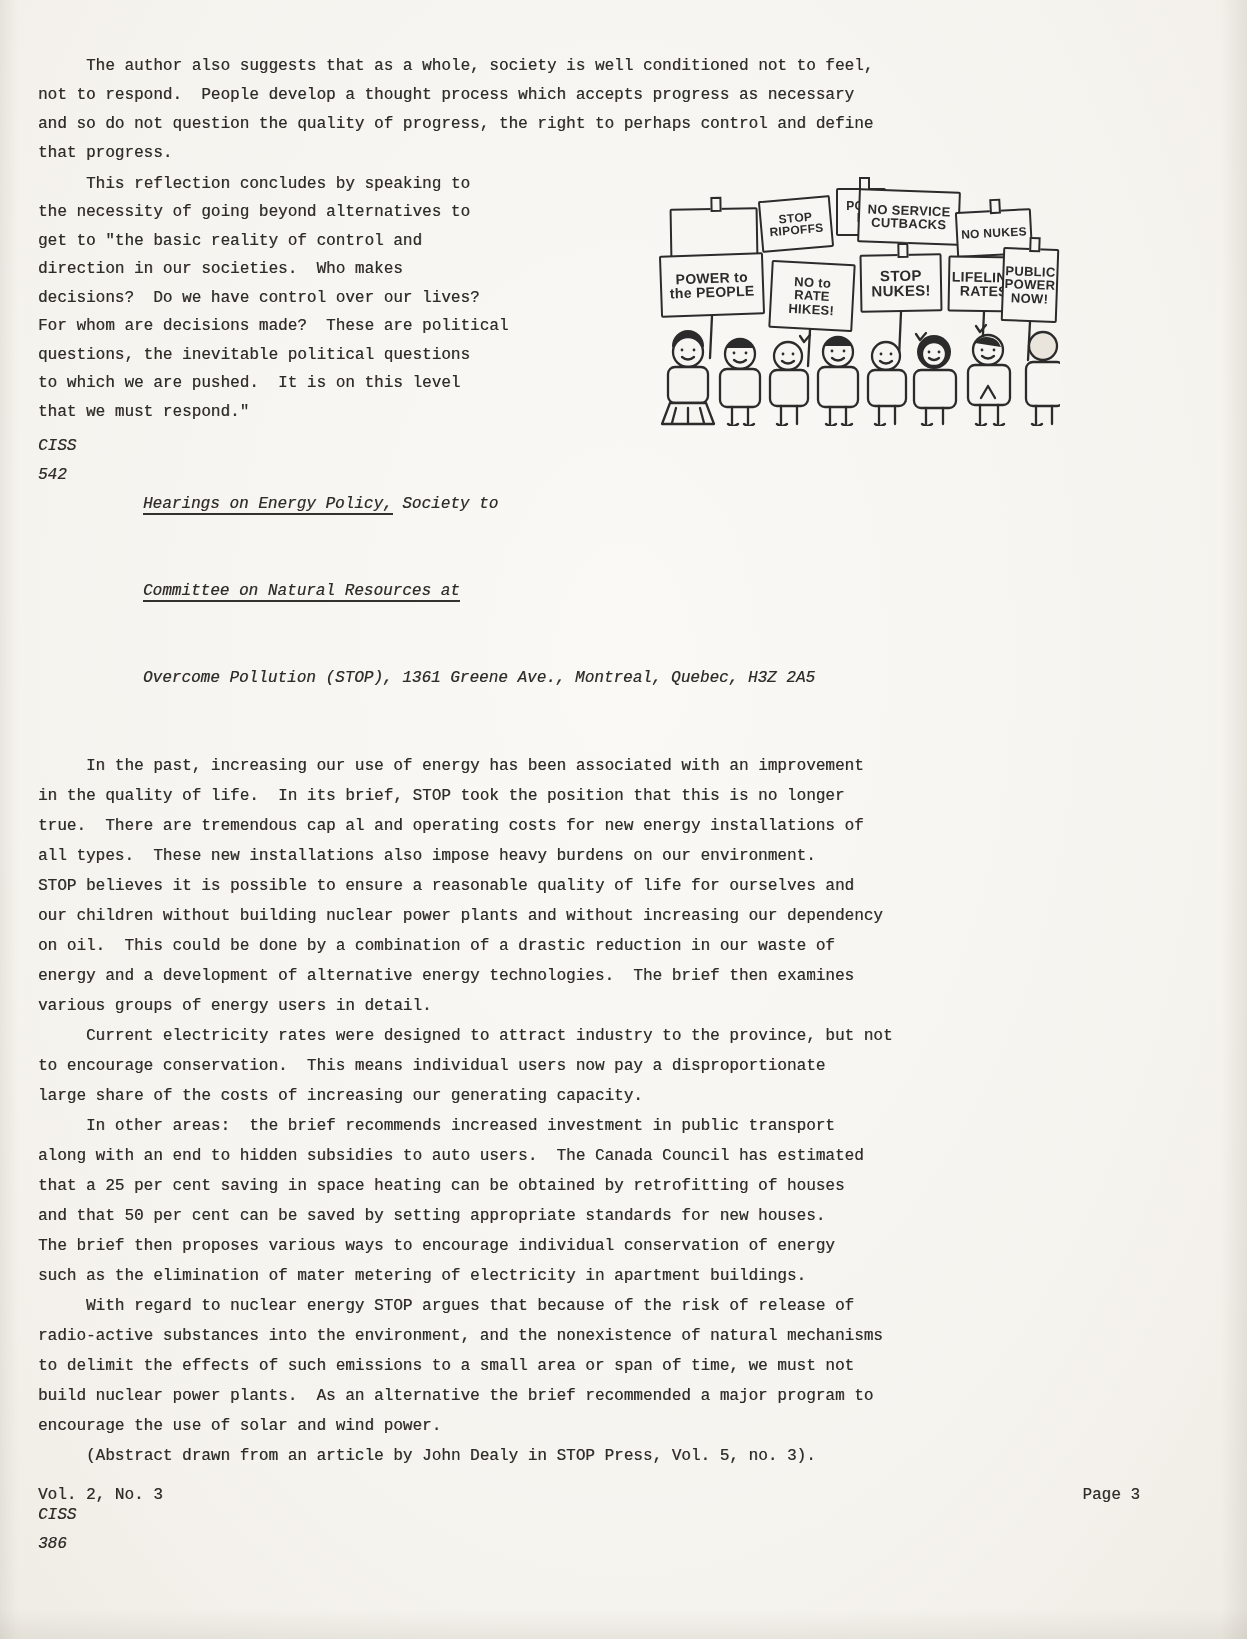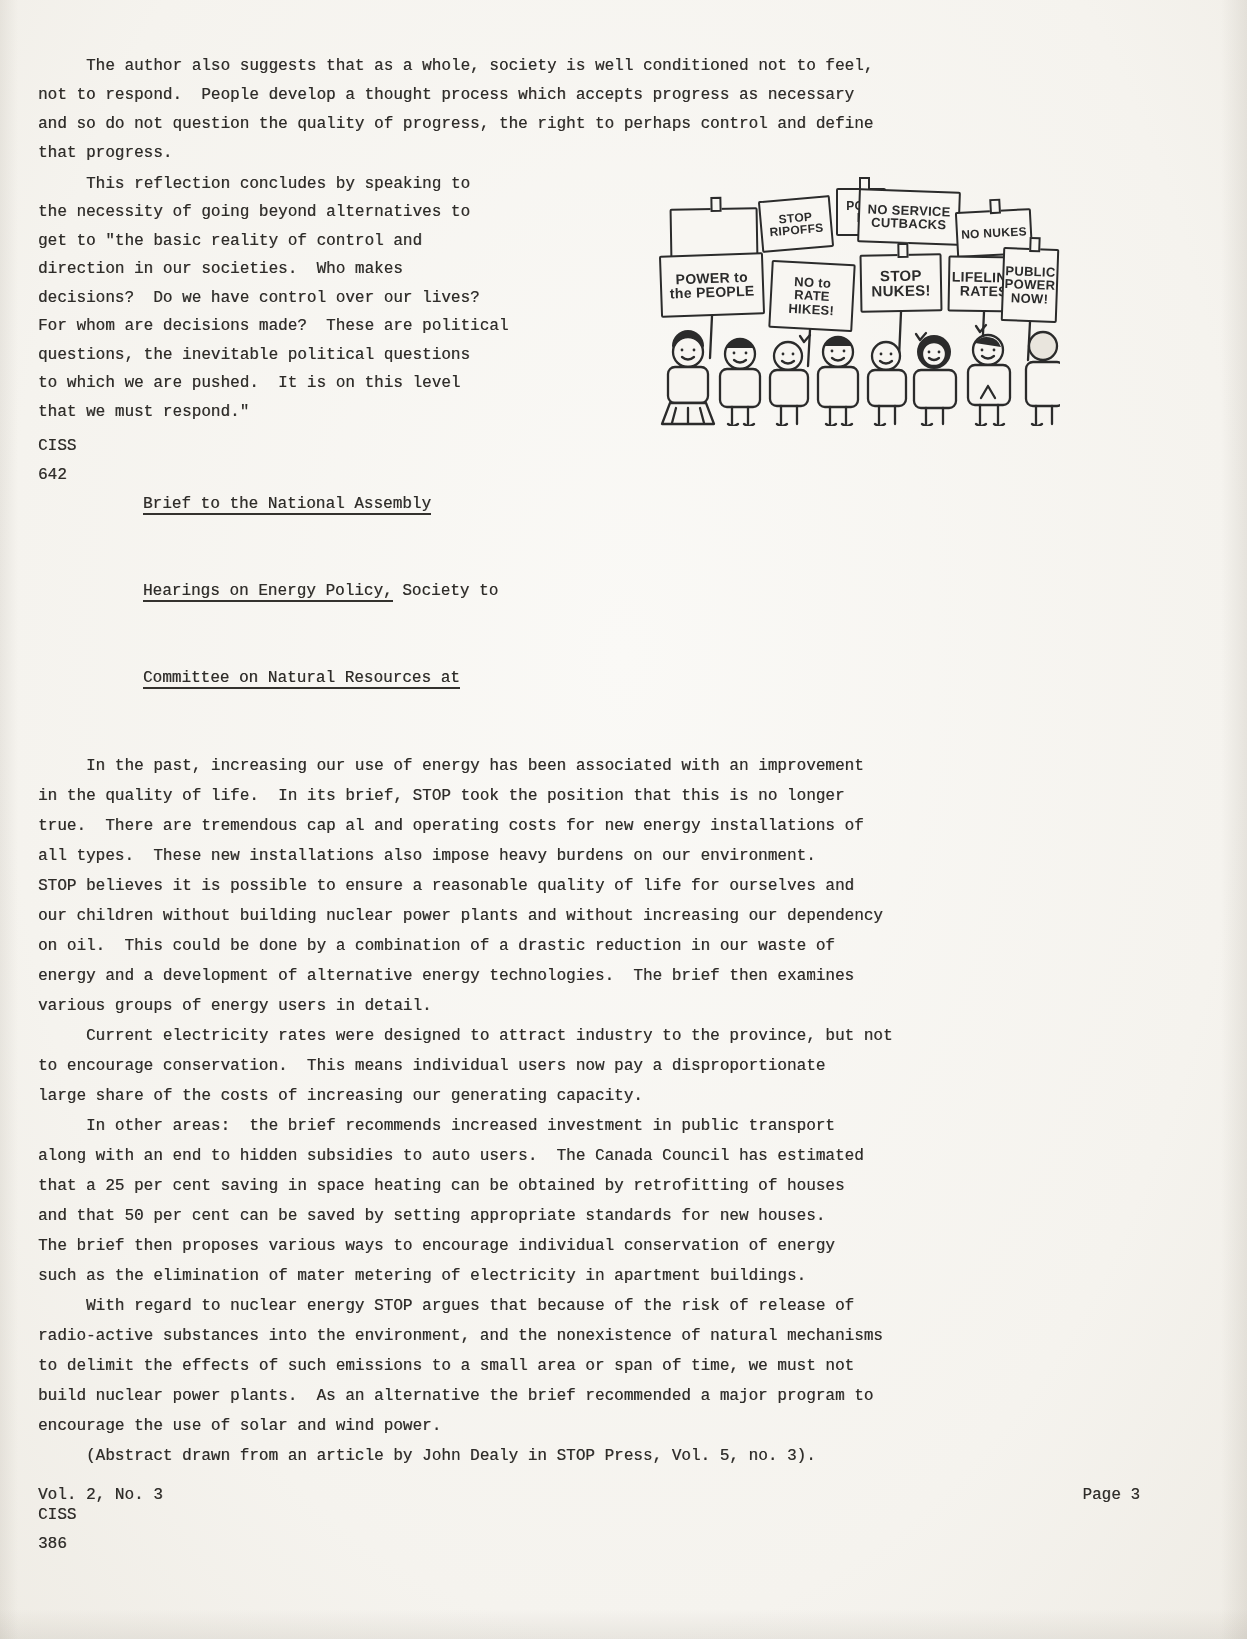--- a/index.html
+++ b/index.html
@@ -46,21 +46,21 @@
     padding:2px 3px;
     box-sizing:border-box;
   }
   .sign.tab::after{
     content:"";position:absolute;top:-13px;left:46%;
     width:7px;height:11px;
     border:2.5px solid #2b2b2b;background:#f8f6f2;
   }
   .crowd-svg{position:absolute;left:0;top:0;}
   
-  .entry{display:flex;line-height:29px;}
+  .entry{display:flex;line-height:29px;font-style:italic;}
   .entry-label{width:105px;flex:none;}
   .entry-body{flex:1;}
   .u{border-bottom:2.5px solid #34322e;padding-bottom:0px;}
   .body-main{line-height:30px;}
   .footer{
     position:absolute;left:38px;top:1486px;width:1102px;
     display:flex;justify-content:space-between;
   }
 </style>
 </head>
@@ -188,25 +188,25 @@
           <rect x="368" y="188" width="38" height="44" rx="7" fill="#f7f5f1"></rect>
           <line x1="378" y1="232" x2="378" y2="250"></line>
           <line x1="394" y1="232" x2="394" y2="250"></line>
           <path d="M374 250 q5 4 10 0"></path>
         </g>
       </svg>
     </div>
   </div>
 
   <div class="entry typed" style="margin-top:6px;">
-    <div class="entry-label"><span>CISS</span><br><span>642</span></div>
+    <div class="entry-label"><span>CISS</span><br><span>542</span></div>
     <div class="entry-body">
-      <div><span class="u">Brief to the National Assembly</span></div>
       <div><span class="u">Hearings on Energy Policy,</span><span> Society to</span></div>
       <div><span class="u">Committee on Natural Resources at</span></div>
+      <div>Overcome Pollution (STOP), 1361 Greene Ave., Montreal, Quebec, H3Z 2A5</div>
     </div>
   </div>
 
   <div class="typed body-main">     In the past, increasing our use of energy has been associated with an improvement
 in the quality of life.  In its brief, STOP took the position that this is no longer
 true.  There are tremendous cap al and operating costs for new energy installations of
 all types.  These new installations also impose heavy burdens on our environment.
 STOP believes it is possible to ensure a reasonable quality of life for ourselves and
 our children without building nuclear power plants and without increasing our dependency
 on oil.  This could be done by a combination of a drastic reduction in our waste of

